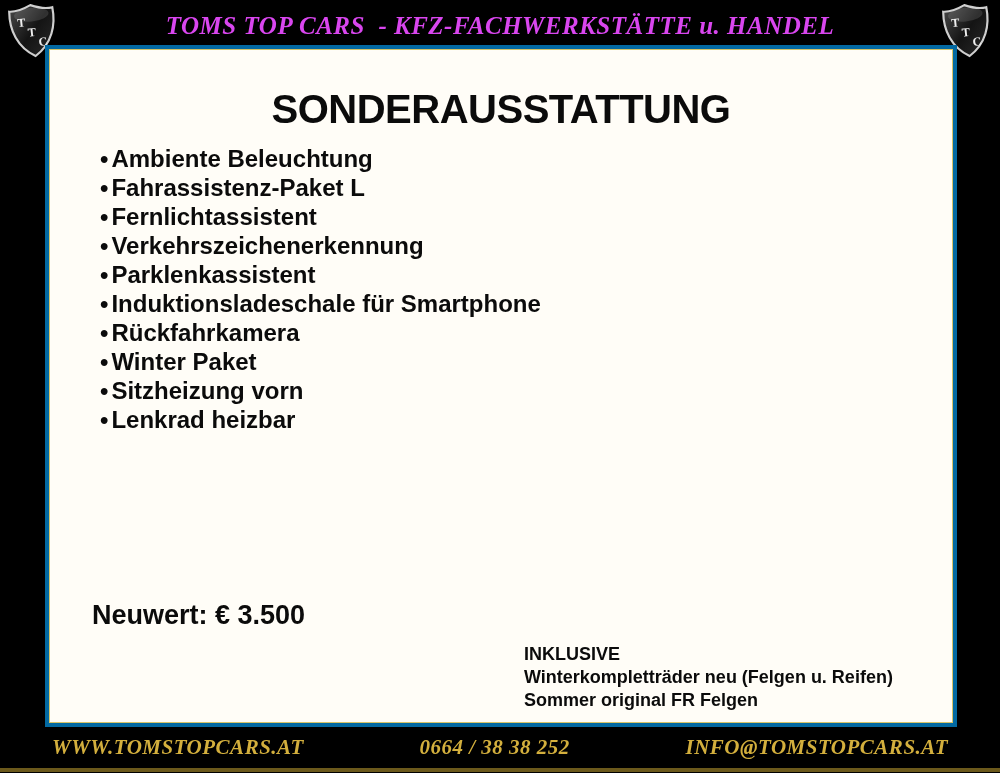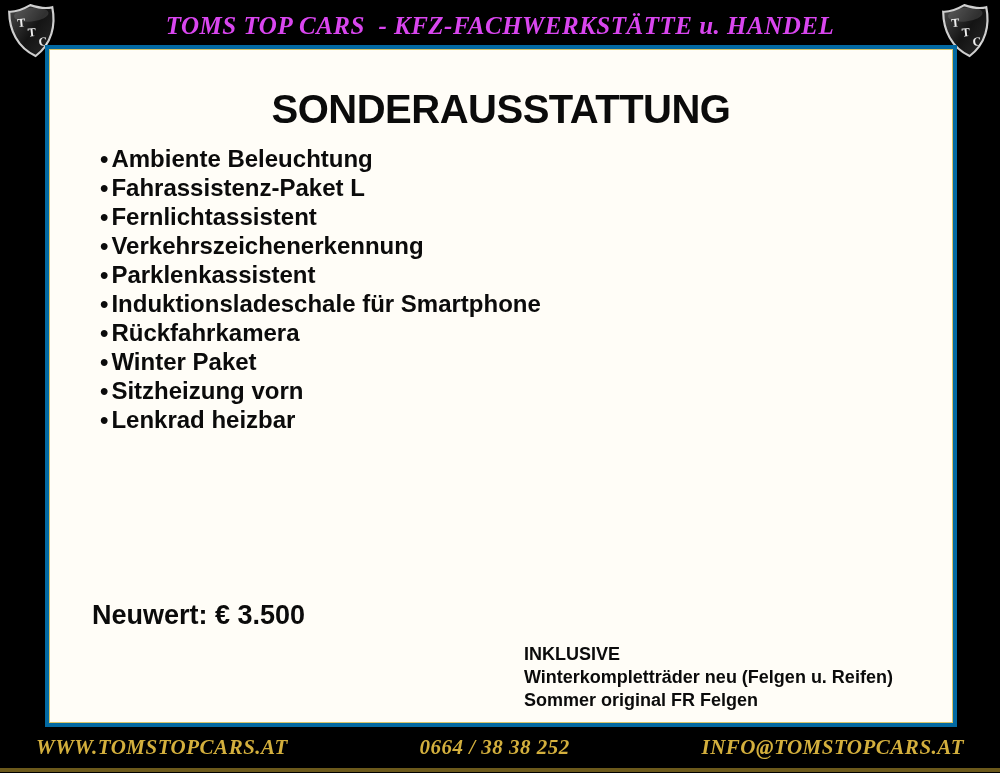--- a/index.html
+++ b/index.html
@@ -91,21 +91,21 @@
   }
 
   
   .footer {
     position: absolute;
     top: 735px; left: 0;
     width: 100%;
     display: flex;
     justify-content: space-between;
     align-items: center;
-    padding: 0 36px;
+    padding: 0 52px;
     font-family: "Liberation Serif", serif;
     font-style: italic;
     font-weight: bold;
     font-size: 21px;
     letter-spacing: 0.5px;
     color: #d3af3d;
   }
   .bottom-strip {
     position: absolute;
     bottom: 1px; left: 0;

